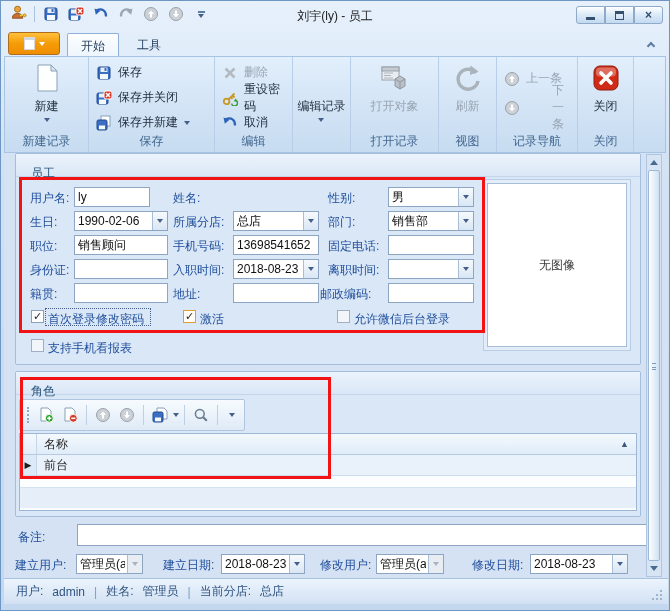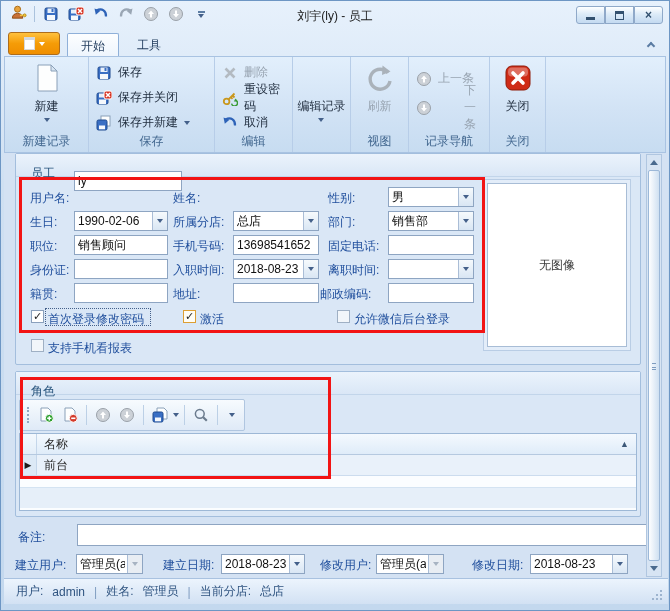--- a/index.html
+++ b/index.html
@@ -312,20 +312,35 @@
     </div>
 
     <div class="rgroup" style="width:58px;">
       <div class="bigbtn">
         <span class="icon32"></span>
         <span class="blabel">编辑记录</span>
         <span class="dda"></span>
       </div>
     </div>
 
+    <div class="rgroup" style="width:88px;">
+      <div class="bigbtn disabled">
+        <span class="icon32">
+          <svg width="32" height="32" viewBox="0 0 32 32">
+              <rect x="4" y="5" width="17" height="13" fill="#e9edf1" stroke="#9aa1a9"></rect>
+              <rect x="4" y="5" width="17" height="4" fill="#c5cbd2" stroke="#9aa1a9"></rect>
+              <path d="M6 11h9M6 13.5h7M6 16h9" stroke="#aeb5bd"></path>
+              <path d="M17 17l5-3 5 3v7l-5 3-5-3z" fill="#b9c0c8" stroke="#8f969e"></path>
+              <path d="M17 17l5 3 5-3M22 20v7" fill="none" stroke="#8f969e"></path>
+            </svg>
+        </span>
+        <span class="blabel">打开对象</span>
+      </div>
+      <div class="glabel">打开记录</div>
+    </div>
 
     <div class="rgroup" style="width:58px;">
       <div class="bigbtn disabled">
         <span class="icon32">
           <svg width="32" height="32" viewBox="0 0 32 32">
               <path d="M25 11a10 10 0 1 0 2 8" fill="none" stroke="#aab2ba" stroke-width="3.4"></path>
               <polygon points="19.5,3.5 27.5,9.5 19,13" fill="#aab2ba"></polygon>
             </svg>
         </span>
         <span class="blabel">刷新</span>
@@ -378,21 +393,21 @@
   <div class="groupbox" style="left:14px;top:152px;width:626px;height:212px;">
     <div class="gcap">员工</div>
   </div>
 
   <div class="imgouter"></div>
   <div class="imgpanel">
       <span>无图像</span>
     </div>
 
   <div class="flabel" style="left:29px;top:189px;">用户名:</div>
-  <div class="fld" style="left:73px;top:170px;width:108px;"><input value="ly" style=""></div>
+  <div class="fld" style="left:73px;top:186px;width:76px;"><input value="ly" style=""></div>
   <div class="flabel" style="left:172px;top:189px;">姓名:</div>
   <div class="flabel" style="left:327px;top:189px;">性别:</div>
   <div class="fld combo" style="left:387px;top:186px;width:86px;"><input value="男" style=""><span class="ddbtn">
         <span class="dda"></span>
       </span></div>
 
   <div class="flabel" style="left:29px;top:213px;">生日:</div>
   <div class="fld combo" style="left:73px;top:210px;width:94px;"><input value="1990-02-06" style=""><span class="ddbtn">
         <span class="dda"></span>
       </span></div>

